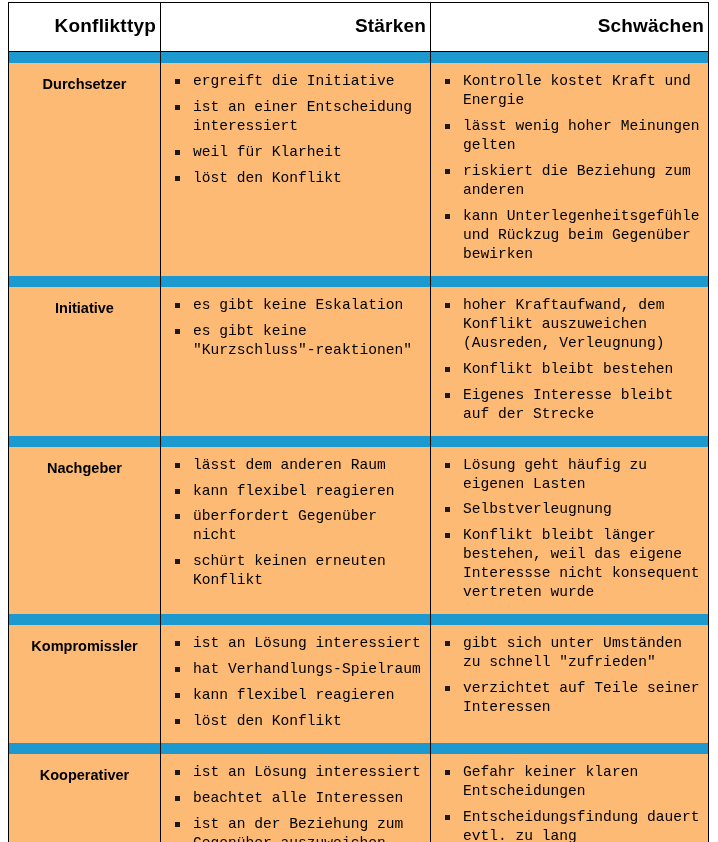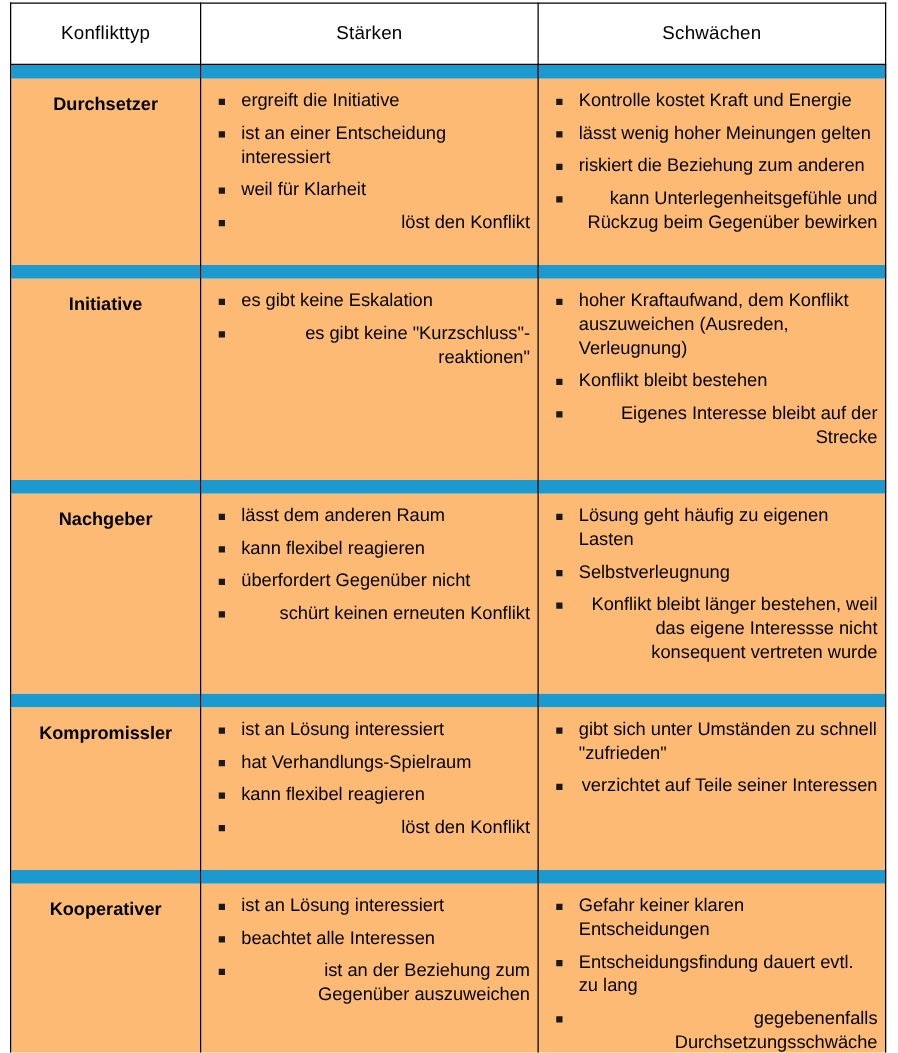--- a/index.html
+++ b/index.html
@@ -33,24 +33,24 @@
   }
 
   table.konflikt-table col.col-typ      { width: 152px; }
   table.konflikt-table col.col-staerken { width: 270px; }
   table.konflikt-table col.col-schwach  { width: 278px; }
 
   
   thead th {
     border: 1.6px solid #000000;
     padding: 8px 4px 10px 4px;
-    text-align: center;
+    text-align: right;
     vertical-align: middle;
-    font-weight: normal;
-    font-size: 15px;
+    font-weight: bold;
+    font-size: 19px;
     letter-spacing: 0.2px;
     height: 30px;
   }
 
   
   tr.spacer-row td {
     padding: 0;
     height: 11px;
     line-height: 11px;
     font-size: 0;
@@ -73,40 +73,40 @@
 
   td.cell-typ {
     text-align: center;
     font-weight: bold;
     font-size: 14.5px;
     padding-top: 13px;
     padding-bottom: 8px;
   }
 
   td.cell-list {
-    padding: 9px 6px 24px 0;
+    padding: 9px 6px 12px 0;
+    font-family: Liberation Mono, monospace;
   }
 
   ul.bullets {
     list-style: none;
     margin: 0;
     padding: 0;
   }
 
   ul.bullets li {
     position: relative;
     margin: 0 0 7px 0;
     padding-left: 32px;
     font-size: 14.6px;
     line-height: 1.30;
   }
 
   ul.bullets li:last-child {
     margin-bottom: 0;
-    text-align: right;
   }
 
   ul.bullets li .bullet-mark {
     position: absolute;
     left: 14px;
     top: 7px;
     width: 5px;
     height: 5px;
     background: #1a1a1a;
   }

